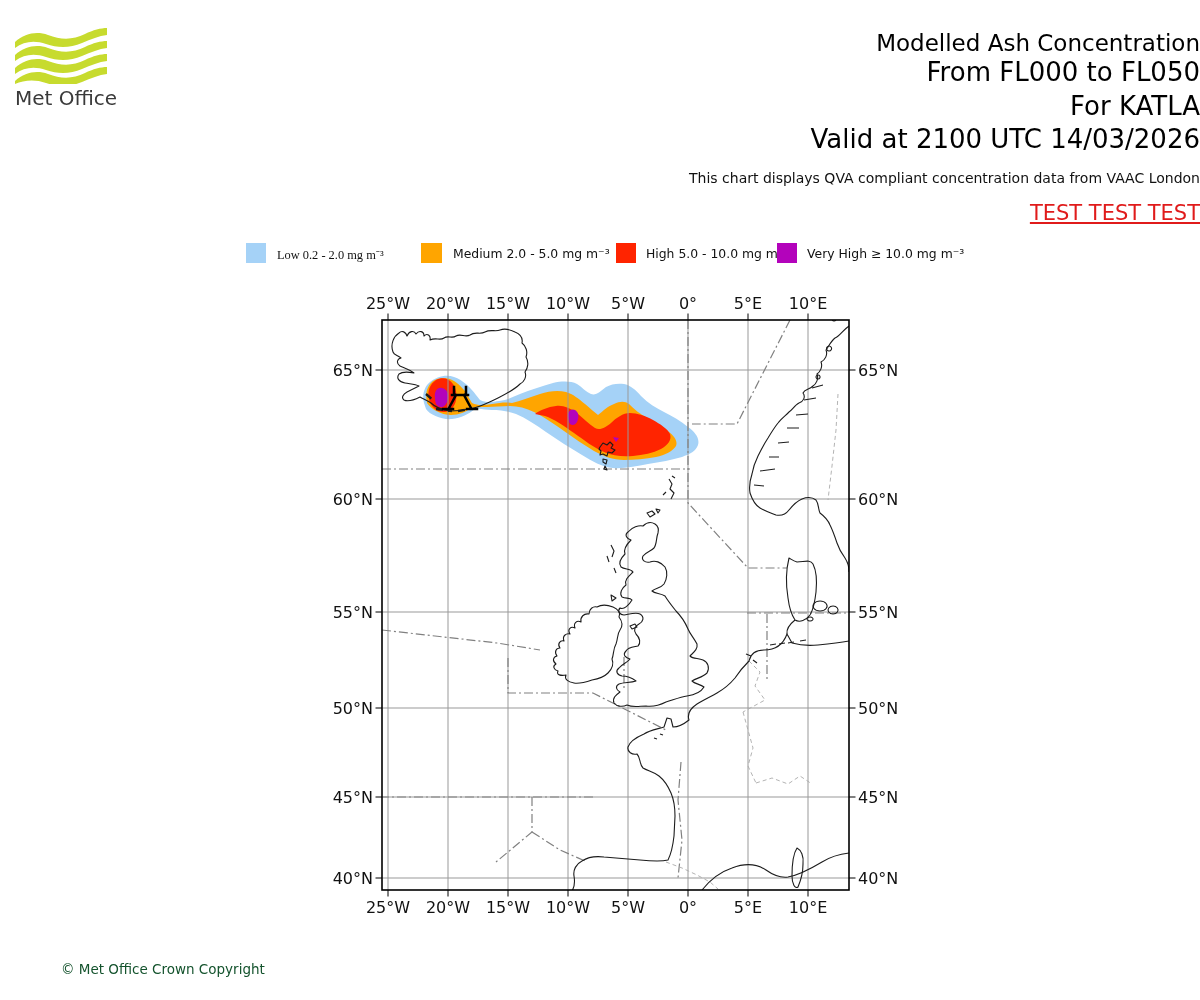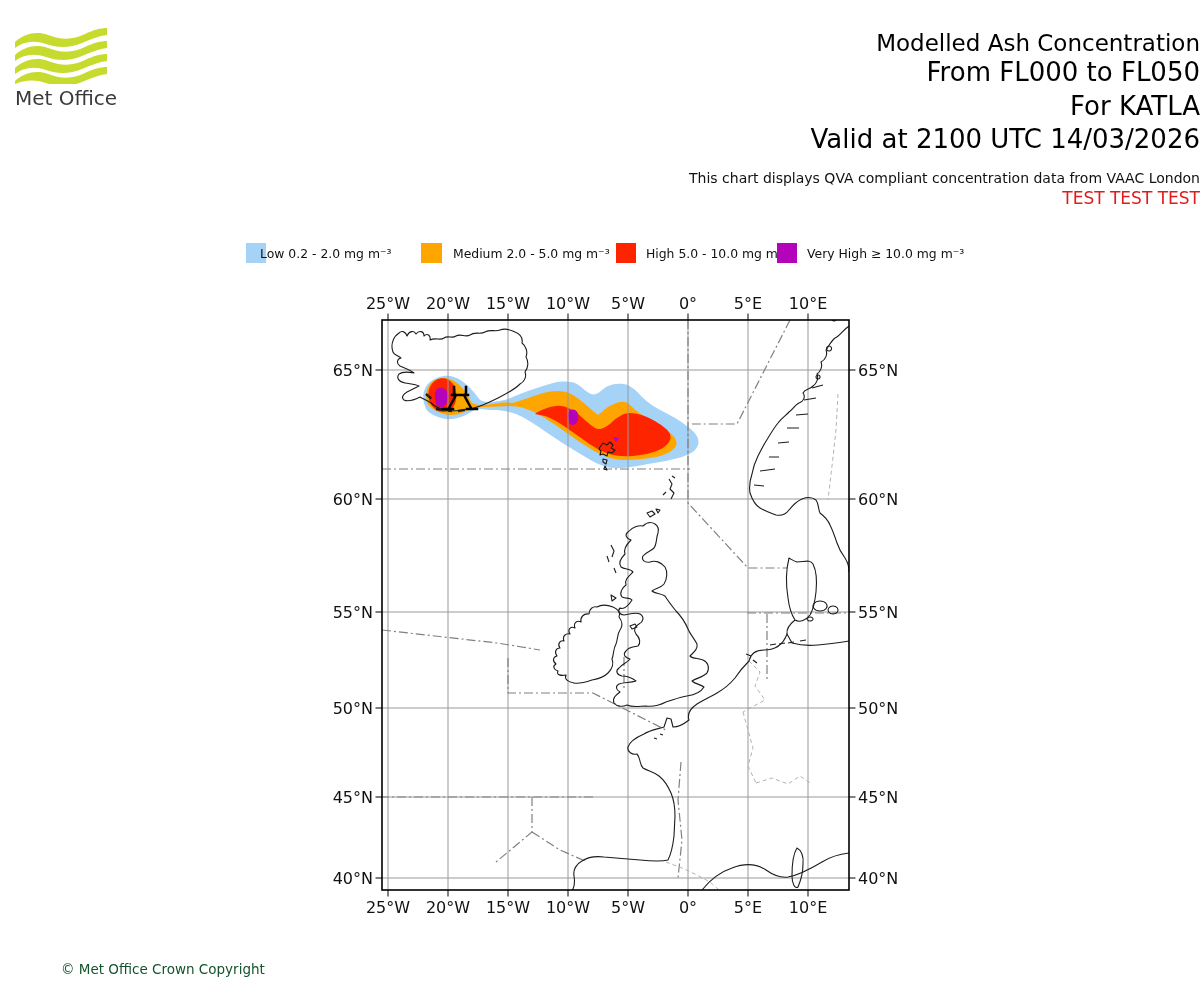--- a/index.html
+++ b/index.html
@@ -4,21 +4,21 @@
 <style>
   html,body{margin:0;padding:0;background:#fff;}
   body{width:1200px;height:1000px;position:relative;font-family:"DejaVu Sans","Liberation Sans",sans-serif;color:#111;overflow:hidden;}
   .abs{position:absolute;}
   
   #titleblock{left:30px;top:0;width:1170px;text-align:right;}
   .title-main{font-size:23px;margin-top:30px;line-height:1.15;color:#000;}
   .title-sub{font-size:26px;line-height:1.28;color:#000;}
   .note{font-size:14px;line-height:1.27;color:#111;}
   .notes{margin-top:14px;}
-  .test-banner{font-size:17px;margin-top:0;}
+  .test-banner{font-size:21px;margin-top:13px;text-decoration:underline;}
   
   .legend-item{position:absolute;top:243px;height:20px;}
   .legend-label{position:absolute;top:246px;font-size:12.4px;white-space:nowrap;color:#111;}
   
   #copyright{left:61px;top:961px;font-size:13.5px;color:#14532d;}
   
   #logo-text{left:15px;top:86px;font-size:20px;font-weight:normal;color:#3a3a3a;letter-spacing:0px;}
   svg text{font-family:"DejaVu Sans","Liberation Sans",sans-serif;}
   .ticklabel{font-size:16px;fill:#111;}
 </style>
@@ -45,21 +45,21 @@
   <div class="notes">
     <div class="note">This chart displays QVA compliant concentration data from VAAC London</div>
   </div>
   <div class="test-banner" id="test-banner" style="color: rgb(224, 27, 27);">TEST TEST TEST</div>
 </div>
 
 <div>
   <svg class="legend-item" style="left:246px;" width="20" height="20">
       <rect x="0" y="0" width="20" height="20" fill="#A5D2F7"></rect>
     </svg>
-  <span class="legend-label" style="left:260px;">Low 0.2 - 2.0 mg m⁻³</span>
+  <span class="legend-label" style="left:277px;font-family:Liberation Serif, serif;">Low 0.2 - 2.0 mg m⁻³</span>
 
   <svg class="legend-item" style="left:421px;" width="21" height="20">
       <rect x="0" y="0" width="21" height="20" fill="#FFA500"></rect>
     </svg>
   <span class="legend-label" style="left:453px;text-align:center;">Medium 2.0 - 5.0 mg m⁻³</span>
 
   <svg class="legend-item" style="left:616px;" width="20" height="20">
       <rect x="0" y="0" width="20" height="20" fill="#FF2400"></rect>
     </svg>
   <span class="legend-label" style="left:646px;">High 5.0 - 10.0 mg m⁻³</span>

